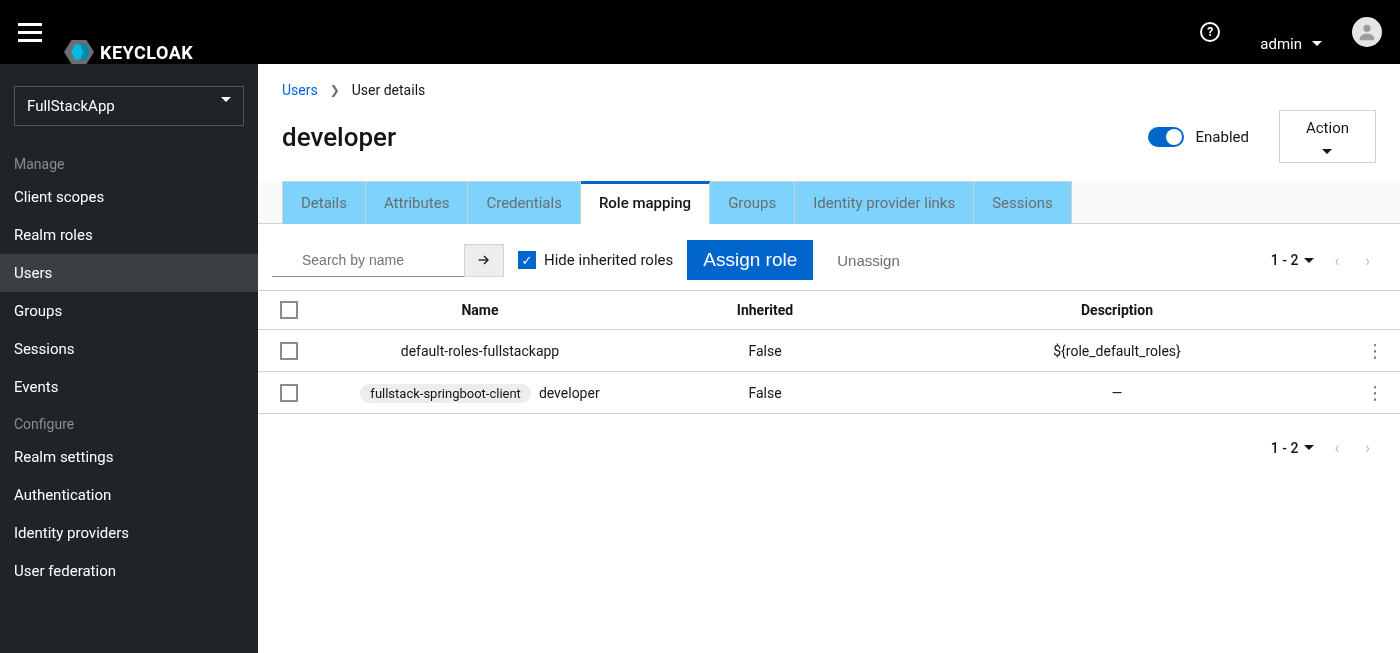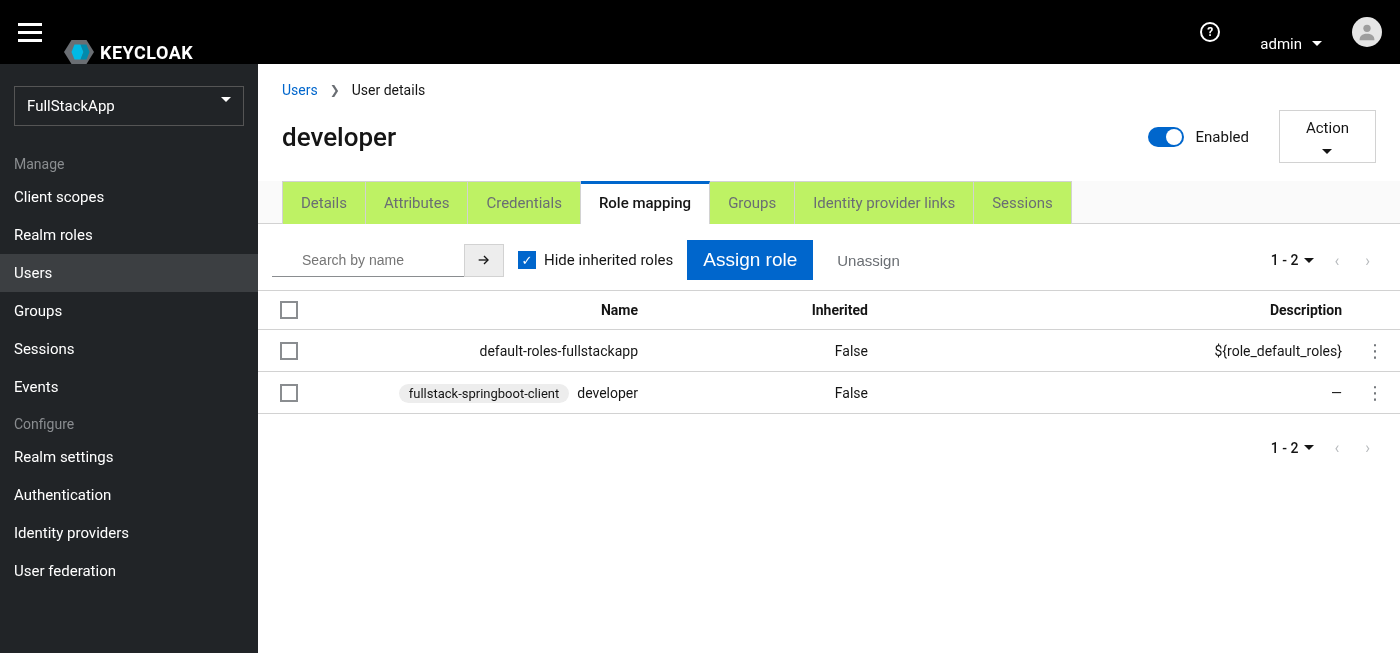--- a/index.html
+++ b/index.html
@@ -28,41 +28,41 @@
 .breadcrumb .chev { color: #6a6e73; font-size: 12px; }
 .breadcrumb .current { color: #151515; }
 .title-row { display: flex; align-items: center; padding: 6px 24px 18px 24px; }
 .page-title { font-size: 26px; font-weight: 500; flex: 1; }
 .toggle { width: 36px; height: 20px; border-radius: 12px; background: #0066cc; position: relative; margin-right: 12px; cursor: pointer; }
 .toggle .knob { position: absolute; right: 2px; top: 2px; width: 16px; height: 16px; background: #fff; border-radius: 50%; }
 .toggle-label { margin-right: 30px; font-size: 15px; }
 .action-btn { border: 1px solid #d2d2d2; background: #fff; padding: 8px 26px; display: flex; align-items: center; gap: 12px; cursor: pointer; font-size: 15px; flex-direction: column; }
 .action-btn .caret-down { border-top-color: #151515; }
 .tabs { display: flex; border-bottom: 1px solid #d2d2d2; padding-left: 24px; background: #fafafa; }
-.tab { padding: 12px 18px; background: #bef264; border: 1px solid #d2d2d2; border-bottom: none; margin-right: 0; margin-bottom: -1px; cursor: pointer; color: #6a6e73; font-size: 15px; }
+.tab { padding: 12px 18px; background: #7dd3fc; border: 1px solid #d2d2d2; border-bottom: none; margin-right: 0; margin-bottom: -1px; cursor: pointer; color: #6a6e73; font-size: 15px; }
 .tab + .tab { border-left: none; }
 .tab.active { background: #fff; color: #151515; border-top: 3px solid #0066cc; padding-top: 10px; font-weight: 500; }
 .toolbar { display: flex; align-items: center; padding: 16px 24px 10px 14px; gap: 14px; }
 .search-group { display: flex; }
 .search-input { border: none; border-bottom: 1px solid #8a8d90; padding: 8px 8px 8px 30px; width: 192px; font-size: 14px; background: #fff; position: relative; }
 .search-wrap { position: relative; }
 .search-wrap .mag { position: absolute; left: 8px; top: 50%; transform: translateY(-50%); color: #6a6e73; }
 .search-btn { background: #ededed; border: 1px solid #d2d2d2; width: 40px; display: flex; align-items: center; justify-content: center; cursor: pointer; }
 .check-label { display: flex; align-items: center; gap: 8px; font-size: 15px; }
 .checkbox { width: 18px; height: 18px; border: 2px solid #151515; background: #0066cc; border-color: #0066cc; display: flex; align-items: center; justify-content: center; color: #fff; font-size: 13px; }
 .checkbox.empty { background: #fff; border-color: #8a8d90; }
 .btn-primary { background: #0066cc; color: #fff; border: none; padding: 9px 16px; font-size: 19px; cursor: pointer; }
 .btn-link { background: none; border: none; color: #6a6e73; font-size: 15px; cursor: pointer; padding: 9px 10px; }
 .toolbar-spacer { flex: 1; }
 .pager { display: flex; align-items: center; gap: 14px; color: #6a6e73; font-size: 14px; }
 .pager .range { color: #151515; font-weight: 500; display: flex; align-items: center; gap: 6px; cursor: pointer; }
 .pager .range .caret-down { border-top-color: #151515; }
 .pager .nav { color: #b8bbbe; cursor: pointer; font-size: 16px; padding: 0 6px; }
 table { width: 100%; border-collapse: collapse; }
-th, td { text-align: right; padding: 10px 12px; border-bottom: 1px solid #d2d2d2; font-size: 14px; }
+th, td { text-align: center; padding: 10px 12px; border-bottom: 1px solid #d2d2d2; font-size: 14px; }
 th { font-weight: 700; border-top: 1px solid #d2d2d2; }
 th:first-child, td:first-child { width: 44px; padding-left: 22px; }
 .tag { background: #ededed; border-radius: 12px; padding: 2px 10px; font-size: 13px; margin-right: 8px; }
 .kebab { cursor: pointer; color: #6a6e73; font-size: 18px; text-align: right; padding-right: 16px; width: 30px; }
 .col-name { width: 340px; }
 .col-inh { width: 230px; }
 .bottom-pager { display: flex; justify-content: flex-end; padding: 24px 24px; }
 </style>
 </head>
 <body>

